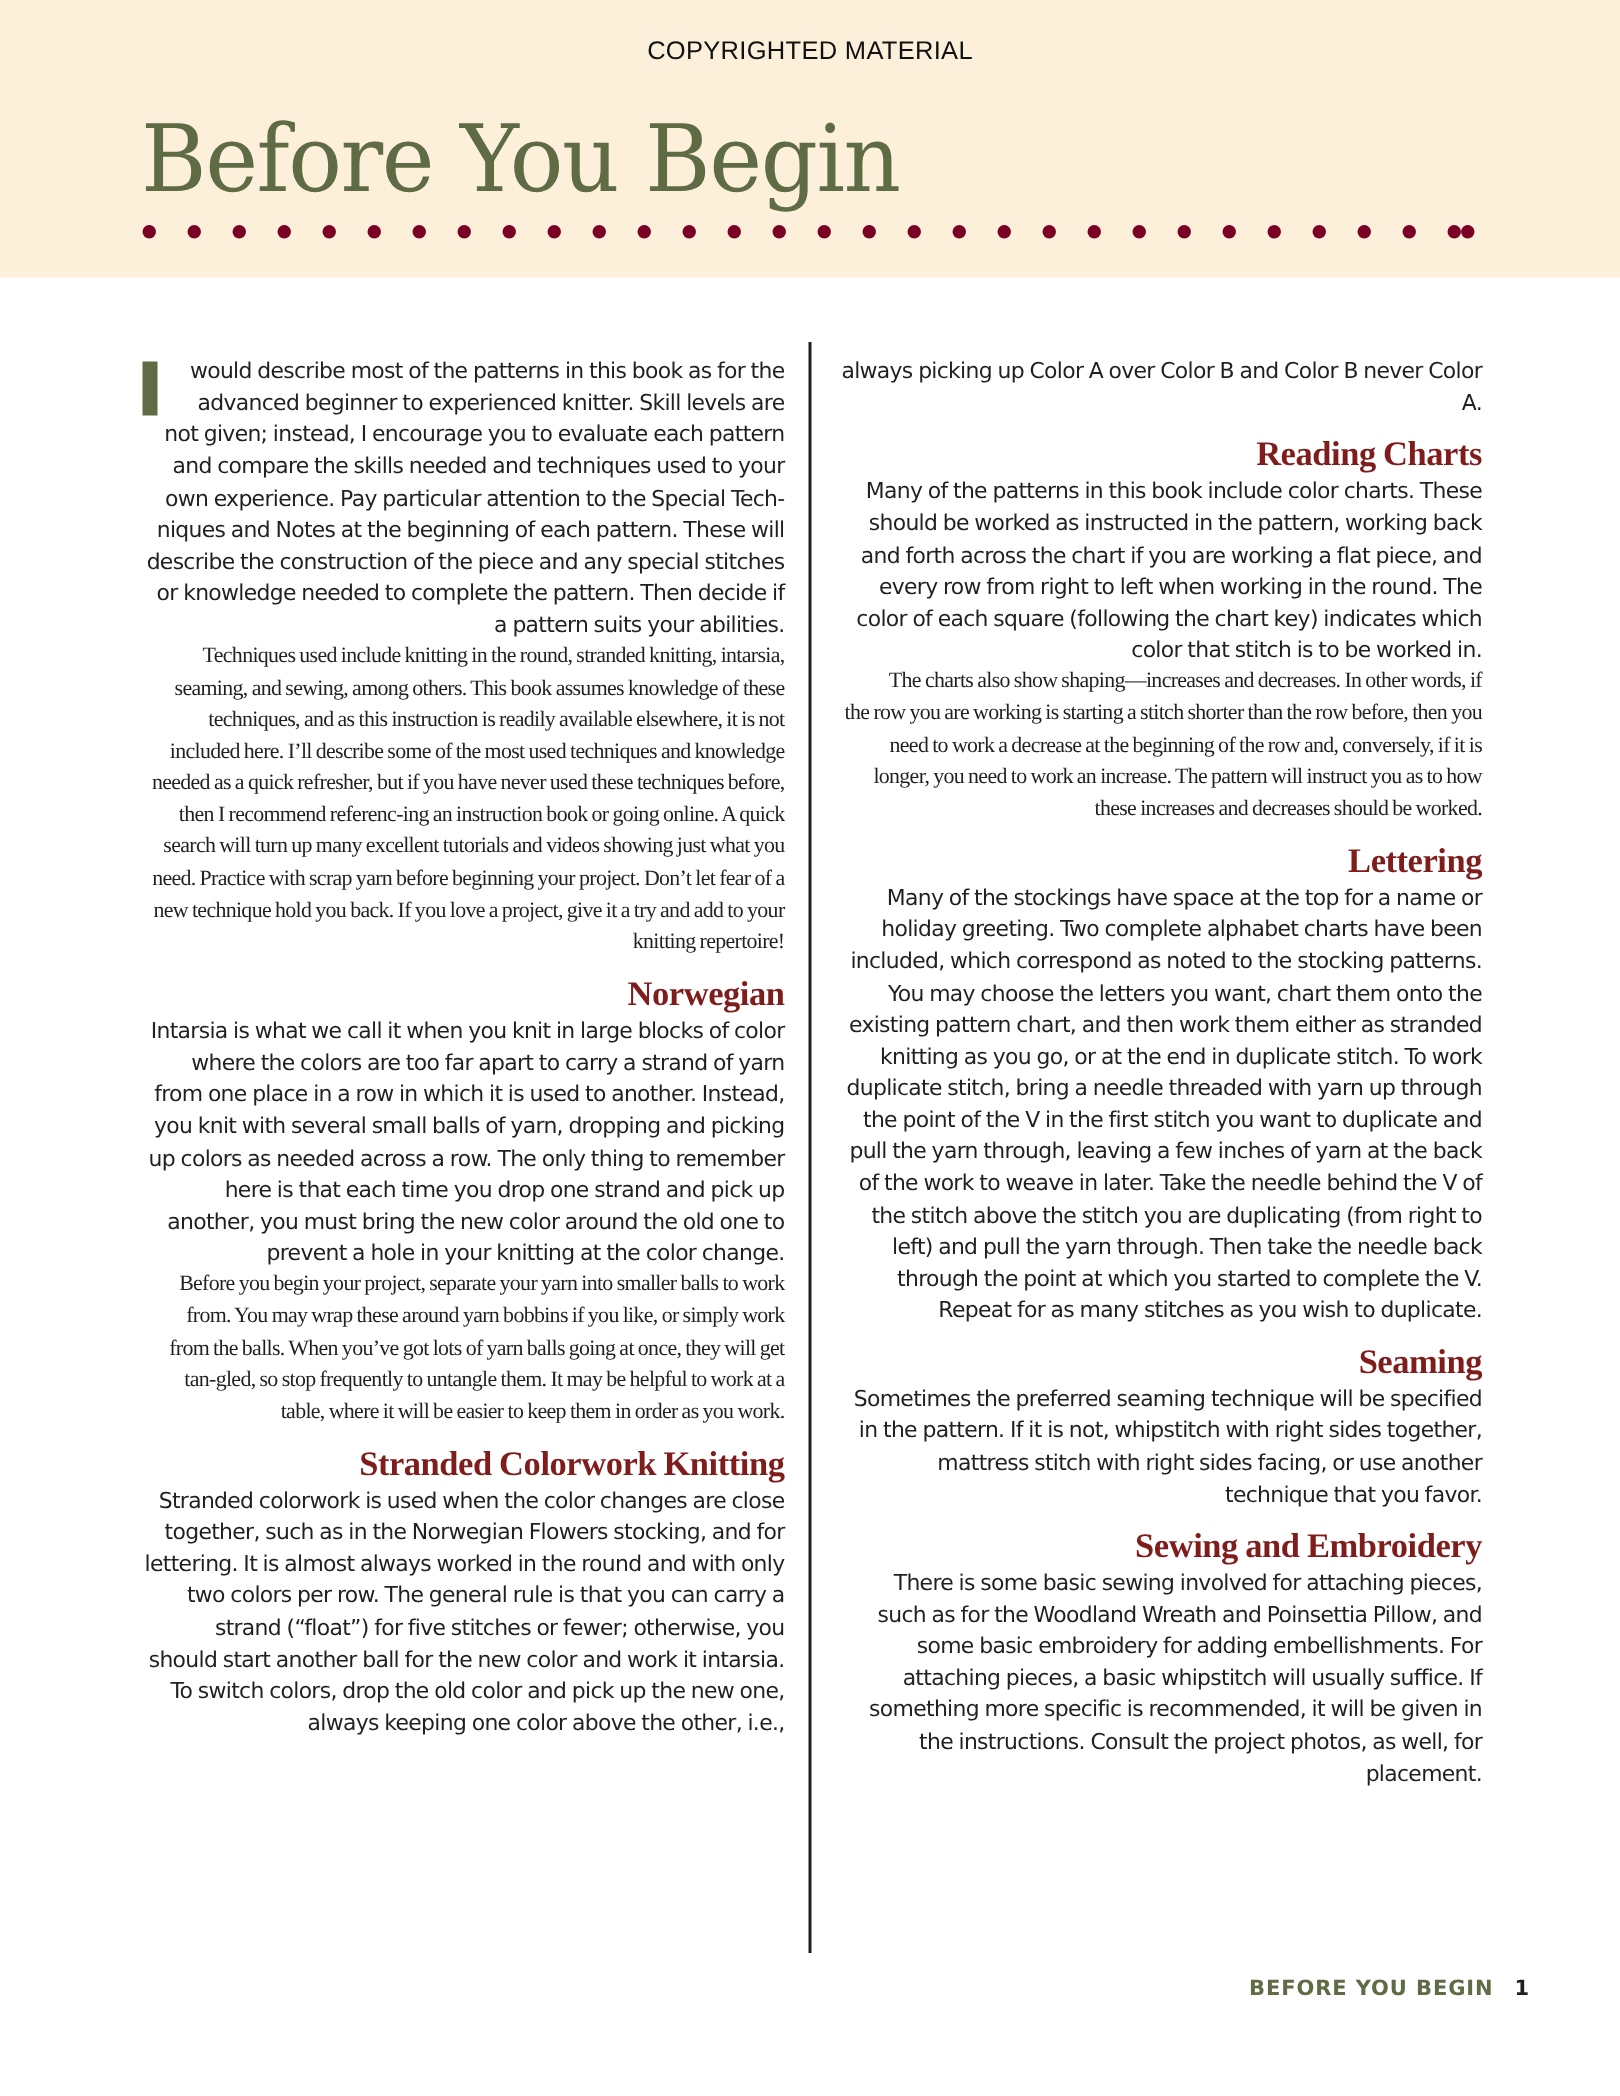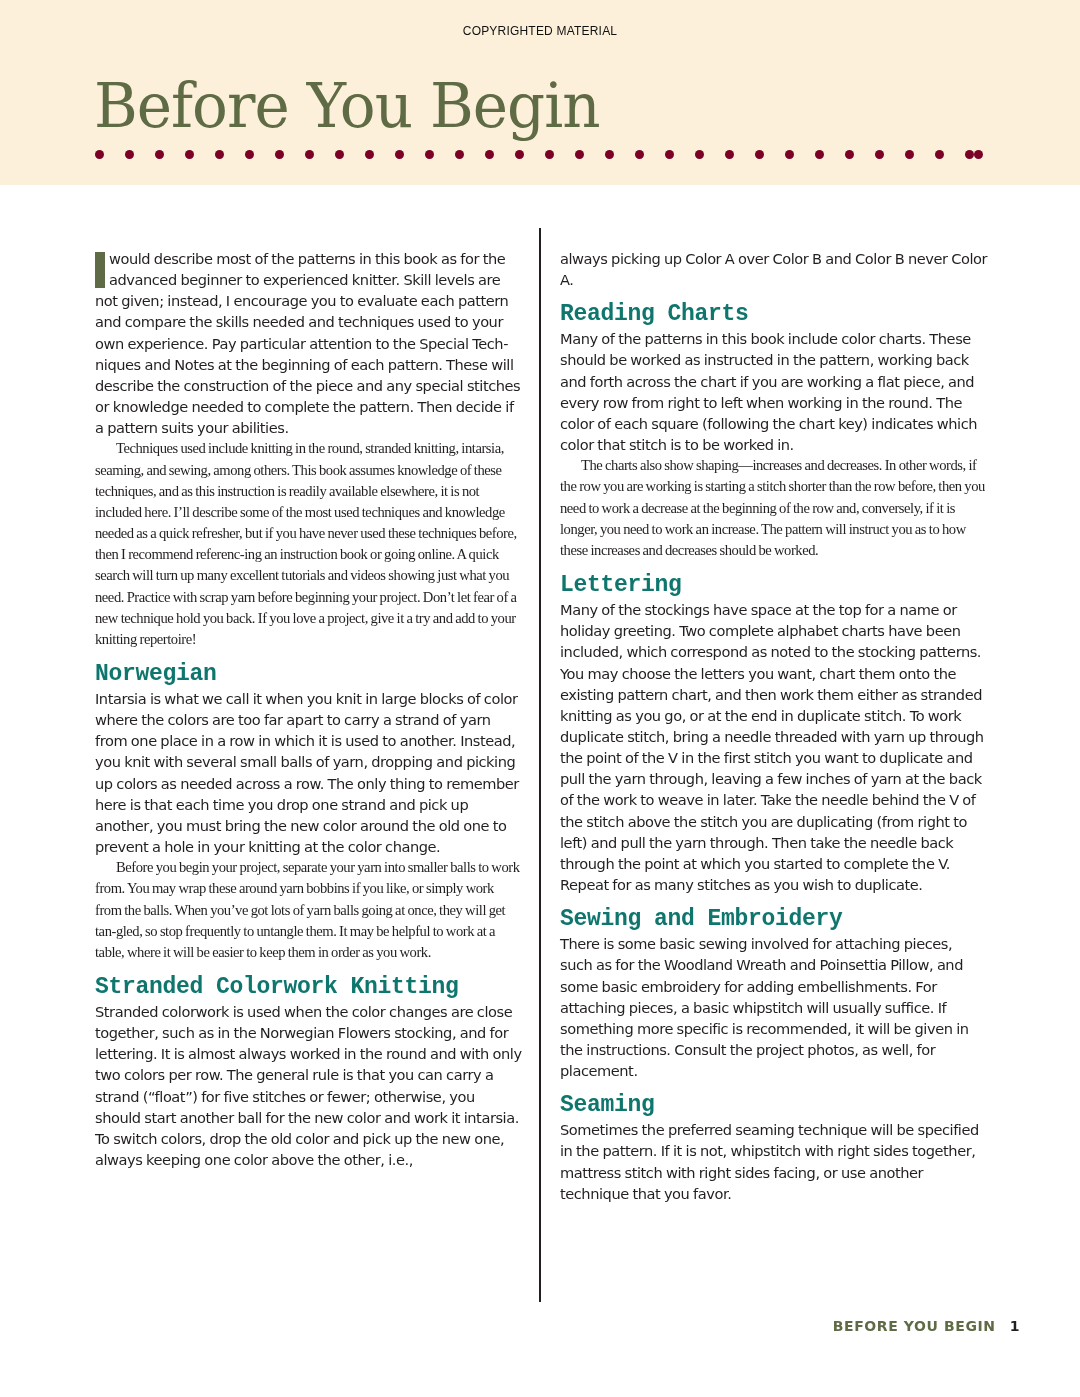--- a/index.html
+++ b/index.html
@@ -23,21 +23,21 @@
       height: 185px;
       background: #fdf0da;
     }
     .copyright {
       position: absolute;
       top: 24px;
       left: 0;
       width: 1080px;
       text-align: center;
       font-family: "Liberation Sans", sans-serif;
-      font-size: 12px;
+      font-size: 17px;
       letter-spacing: 0.2px;
       color: #111;
     }
     .page-title {
       position: absolute;
       left: 94px;
       top: 66px;
       font-family: "DejaVu Serif", serif;
       font-weight: normal;
       font-size: 62px;
@@ -58,50 +58,51 @@
     .dot {
       position: absolute;
       top: 0;
       width: 9px;
       height: 9px;
       border-radius: 50%;
       background: #7a0026;
     }
     .column {
       position: absolute;
-      top: 248px;
+      top: 237px;
       font-family: "DejaVu Sans", sans-serif;
       font-size: 14.6px;
       line-height: 21.15px;
       color: #231f20;
       letter-spacing: -0.45px;
       word-spacing: -0.5px;
+      text-align: right;
     }
     .col-left {
       left: 95px;
       width: 428px;
     }
     .col-right {
       left: 560px;
       width: 428px;
     }
     .column p {
       margin: 0;
     }
     .column p.indent {
       text-indent: 21px;
       font-family: Liberation Serif, serif;
     }
     .column h2 {
       margin: 0;
-      font-family: Liberation Mono, monospace;
+      font-family: Liberation Serif, serif;
       font-weight: bold;
       font-size: 23px;
       line-height: 28px;
-      color: #0f766e;
+      color: #7f1d1d;
       letter-spacing: -0.3px;
     }
     .section {
       margin-top: 10px;
     }
     .drop-cap {
       float: left;
       width: 10px;
       height: 36px;
       margin-top: 4px;
@@ -202,25 +203,25 @@
     <p>Many of the patterns in this book include color charts. These should be worked as instructed in the pattern, working back and forth across the chart if you are working a flat piece, and every row from right to left when working in the round. The color of each square (following the chart key) indicates which color that stitch is to be worked in.</p>
     <p class="indent">The charts also show shaping—increases and decreases. In other words, if the row you are working is starting a stitch shorter than the row before, then you need to work a decrease at the beginning of the row and, conversely, if it is longer, you need to work an increase. The pattern will instruct you as to how these increases and decreases should be worked.</p>
   </div>
 
   <div class="section">
     <h2>Lettering</h2>
     <p>Many of the stockings have space at the top for a name or holiday greeting. Two complete alphabet charts have been included, which correspond as noted to the stocking patterns. You may choose the letters you want, chart them onto the existing pattern chart, and then work them either as stranded knitting as you go, or at the end in duplicate stitch. To work duplicate stitch, bring a needle threaded with yarn up through the point of the V in the first stitch you want to duplicate and pull the yarn through, leaving a few inches of yarn at the back of the work to weave in later. Take the needle behind the V of the stitch above the stitch you are duplicating (from right to left) and pull the yarn through. Then take the needle back through the point at which you started to complete the V. Repeat for as many stitches as you wish to duplicate.</p>
   </div>
 
   <div class="section">
+    <h2>Seaming</h2>
+    <p>Sometimes the preferred seaming technique will be specified in the pattern. If it is not, whipstitch with right sides together, mattress stitch with right sides facing, or use another technique that you favor.</p>
+  </div>
+
+  <div class="section">
     <h2>Sewing and Embroidery</h2>
     <p>There is some basic sewing involved for attaching pieces, such as for the Woodland Wreath and Poinsettia Pillow, and some basic embroidery for adding embellishments. For attaching pieces, a basic whipstitch will usually suffice. If something more specific is recommended, it will be given in the instructions. Consult the project photos, as well, for placement.</p>
   </div>
-
-  <div class="section">
-    <h2>Seaming</h2>
-    <p>Sometimes the preferred seaming technique will be specified in the pattern. If it is not, whipstitch with right sides together, mattress stitch with right sides facing, or use another technique that you favor.</p>
-  </div>
 </div>
 
 <div class="footer">
   <span class="footer-label">BEFORE YOU BEGIN</span><span class="footer-page">1</span>
 </div>
 
 </body></html>

